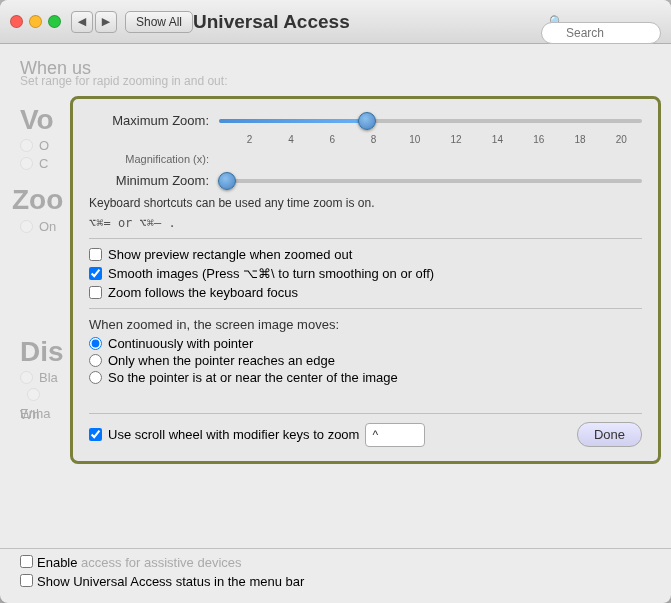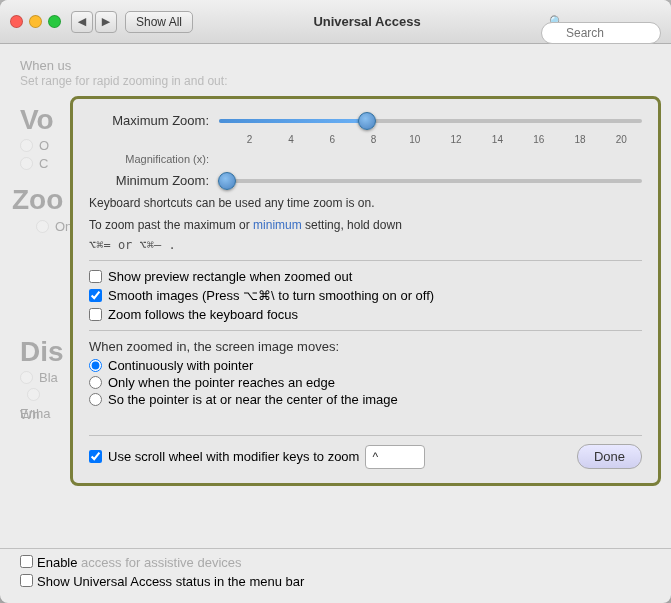--- a/index.html
+++ b/index.html
@@ -78,22 +78,21 @@
       border: 1px solid #aaa;
       border-radius: 5px;
       padding: 3px 10px;
       font-size: 12px;
       cursor: pointer;
       color: #333;
     }
 
     .window-title {
       flex: 1;
-      text-align: center;
-      font-size: 13px;
+      font-size: 19px;
       font-weight: bold;
       color: #333;
     }
 
     .search-box {
       width: 120px;
       height: 22px;
       border-radius: 11px;
       border: 1px solid #bbb;
       background: #fff;
@@ -332,35 +331,35 @@
     <button class="show-all-btn">Show All</button>
     <div class="window-title">Universal Access</div>
     <div class="search-wrapper">
       <span class="search-icon-inner">🔍</span>
       <input class="search-box" type="text" placeholder="Search" style="">
     </div>
   </div>
 
   <div class="content">
 
-    <div style="position:absolute; top:14px; left:20px; color:#aaa; font-size:13px;">When us</div>
+    <div style="position:absolute; top:14px; left:20px; color:#aaa; font-size:18px;">When us</div>
     <div style="position:absolute; top:30px; left:20px; right:20px; color:#bbb; font-size:12px;">Set range for rapid zooming in and out:</div>
 
     <div style="position:absolute; top:60px; left:20px; font-size:28px; font-weight:bold; color:#aaa;">Vo</div>
     <div style="position:absolute; top:94px; left:20px; color:#aaa; font-size:13px; display:flex; align-items:center; gap:6px;">
       <input type="radio" disabled="" style="opacity: 0.4;"> 
         <span>O</span>
     </div>
     <div style="position:absolute; top:112px; left:20px; color:#aaa; font-size:13px; display:flex; align-items:center; gap:6px;">
       <input type="radio" disabled="" style="opacity: 0.4;"> 
         <span>C</span>
     </div>
 
     <div style="position:absolute; top:140px; left:12px; font-size:28px; font-weight:bold; color:#aaa;">Zoo</div>
-    <div style="position:absolute; top:175px; left:36px; color:#aaa; font-size:13px; display:flex; align-items:center; gap:6px;">
+    <div style="position:absolute; top:175px; left:20px; color:#aaa; font-size:13px; display:flex; align-items:center; gap:6px;">
       <input type="radio" disabled="" style="opacity: 0.4;"> 
         <span>On</span>
     </div>
     <div style="position:absolute; top:175px; right:30px; color:#aaa; font-size:13px;">ns...</div>
 
     <div class="zoom-popup">
 
       <div class="slider-row">
         <span class="slider-label">Maximum Zoom:</span>
         <div class="slider-track">
@@ -391,23 +390,20 @@
 
       <div class="slider-row">
         <span class="slider-label">Minimum Zoom:</span>
         <div class="slider-track">
           <div class="slider-fill" style="width:2%;"></div>
           <div class="slider-thumb" style="left:2%;"></div>
         </div>
       </div>
 
       <p class="info-text">Keyboard shortcuts can be used any time zoom is on.</p>
-      <p class="info-text">
-        <span>To zoom past the maximum or </span><span style="color:#3a6fc4;">minimum</span><span> setting, hold down</span>
-      </p>
       <p class="shortcut-text">⌥⌘= or ⌥⌘– .</p>
 
       <div class="separator"></div>
 
       <div class="checkbox-item">
         <input type="checkbox" id="preview_rect" style="">
         <label for="preview_rect">Show preview rectangle when zoomed out</label>
       </div>
       <div class="checkbox-item">
         <input type="checkbox" id="smooth_images" checked="" style="">

